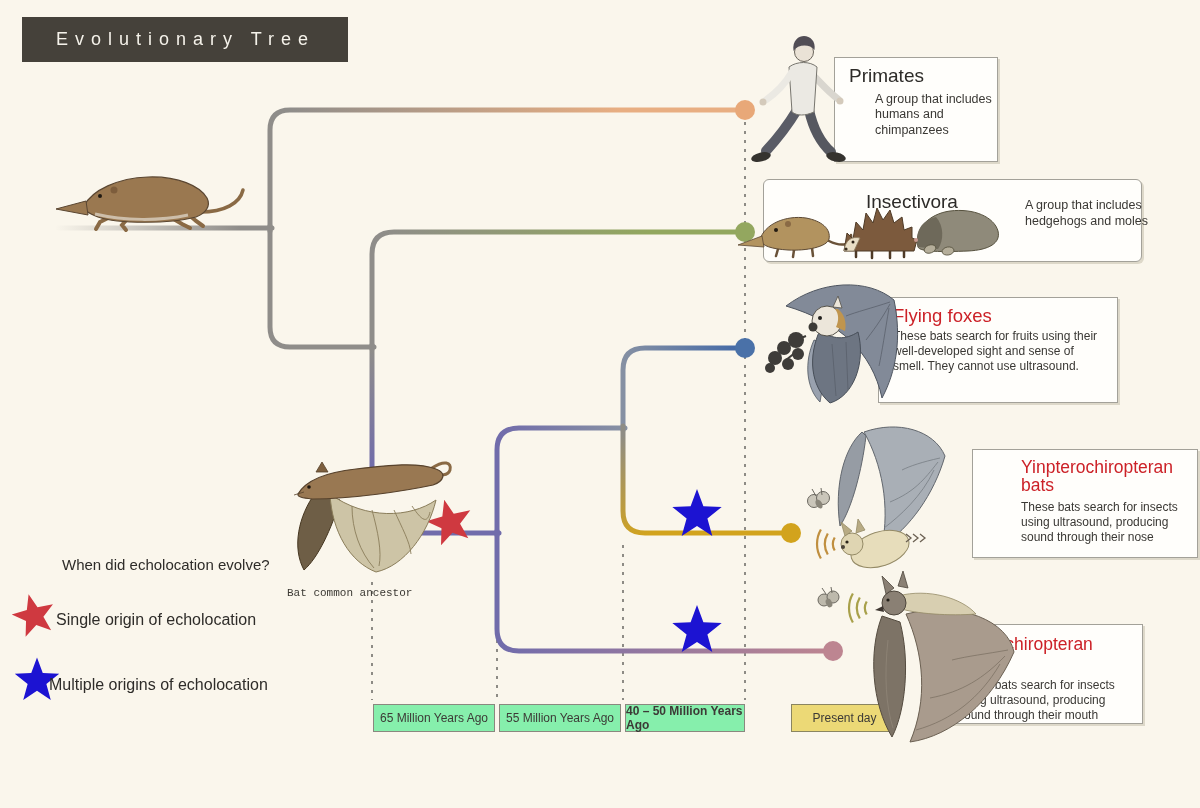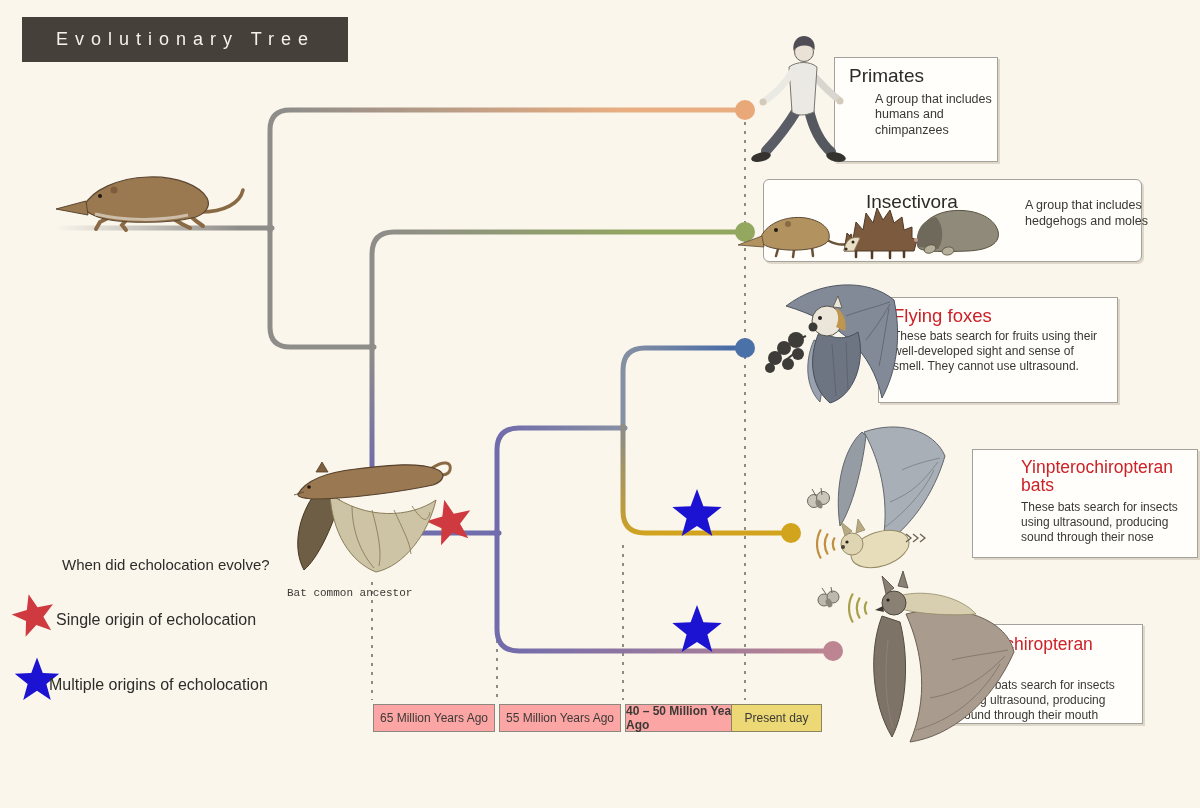--- a/index.html
+++ b/index.html
@@ -33,27 +33,27 @@
   .box-yango .ttl.red{margin-left:12px;margin-top:10px;}
   .box-yango .dsc{margin:6px 0 0 14px;width:172px;font-size:12px;}
 
   .legend-q{position:absolute;left:30px;top:556px;font-size:15px;color:#2e2c29;margin-left:32px;}
   .legend-item{position:absolute;font-size:16px;color:#2e2c29;}
   .leg-single{left:56px;top:611px;}
   .leg-multiple{left:49px;top:676px;}
 
   .ancestor-label{position:absolute;left:287px;top:587px;font-size:11px;color:#3b3933;font-family:Liberation Mono, monospace;}
 
-  .tbox{position:absolute;top:704px;height:26px;background:#fca5a5;border:1px solid #8a887f;
+  .tbox{position:absolute;top:704px;height:26px;background:#86efac;border:1px solid #8a887f;
         display:flex;align-items:center;justify-content:center;
         font-size:12px;color:#3c3a36;}
   .tbox.t1{left:373px;width:120px;}
   .tbox.t2{left:499px;width:120px;}
   .tbox.t3{left:625px;width:118px;font-weight:bold;}
-  .tbox.t4{left:731px;width:89px;background:#ecd976;border-color:#8a8560;}
+  .tbox.t4{left:791px;width:89px;background:#ecd976;border-color:#8a8560;padding-left:8px;}
 </style>
 </head>
 <body>
 
 <div class="stage">
 
   <svg class="layer" viewBox="0 0 1200 808">
     <defs>
       <linearGradient id="gFade" gradientUnits="userSpaceOnUse" x1="55" y1="0" x2="240" y2="0">
         <stop offset="0" stop-color="#8f8d8a" stop-opacity="0"></stop>

